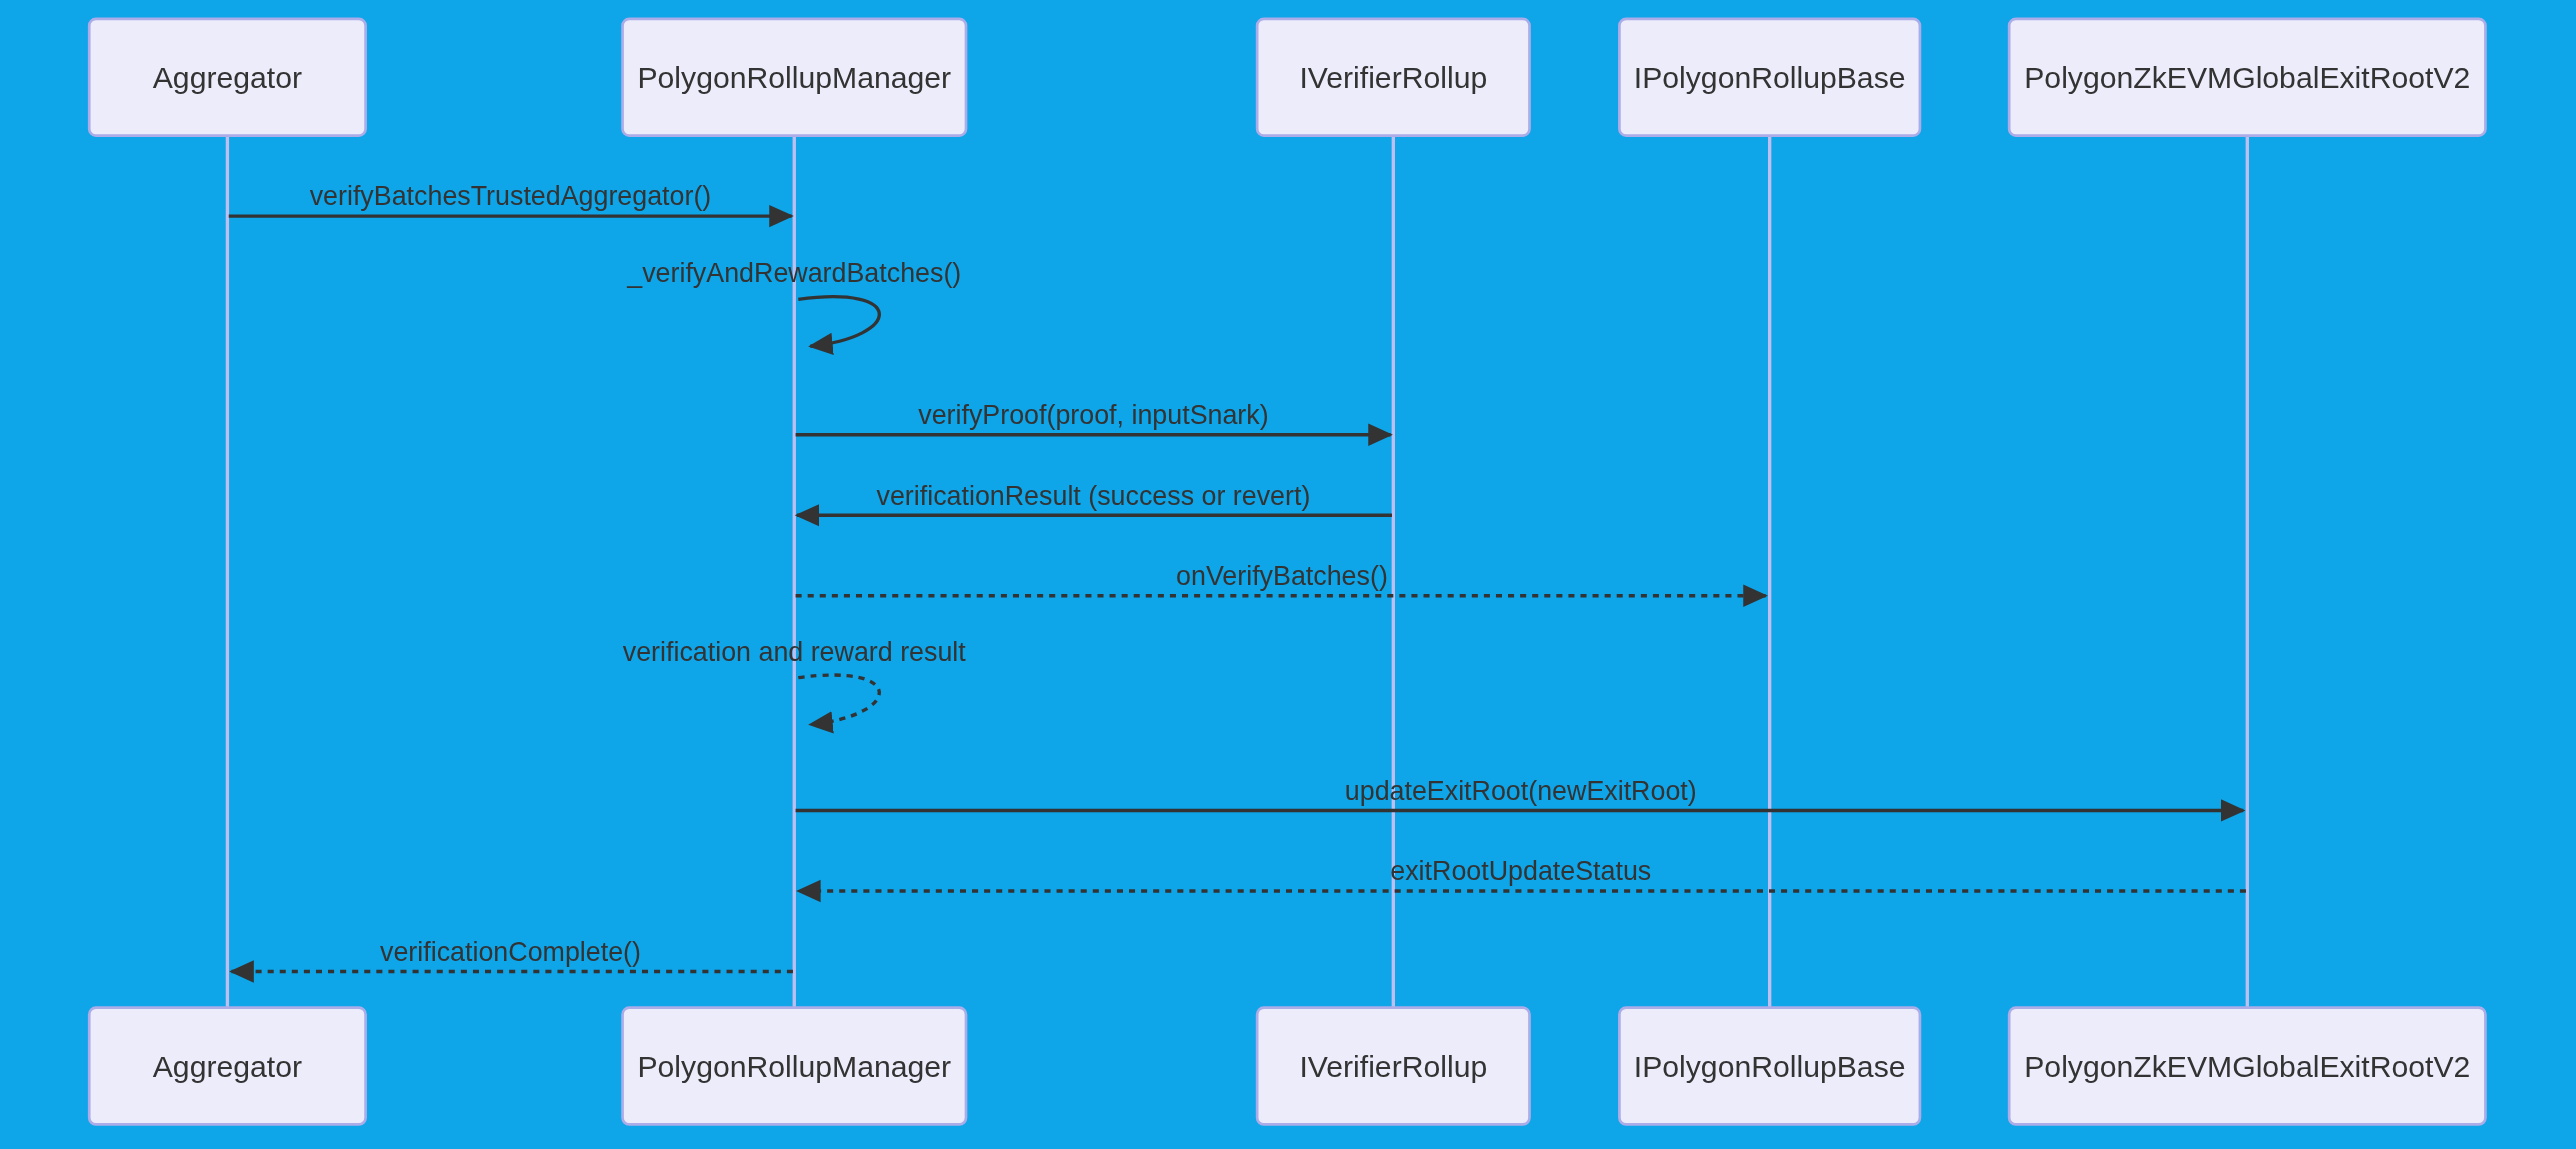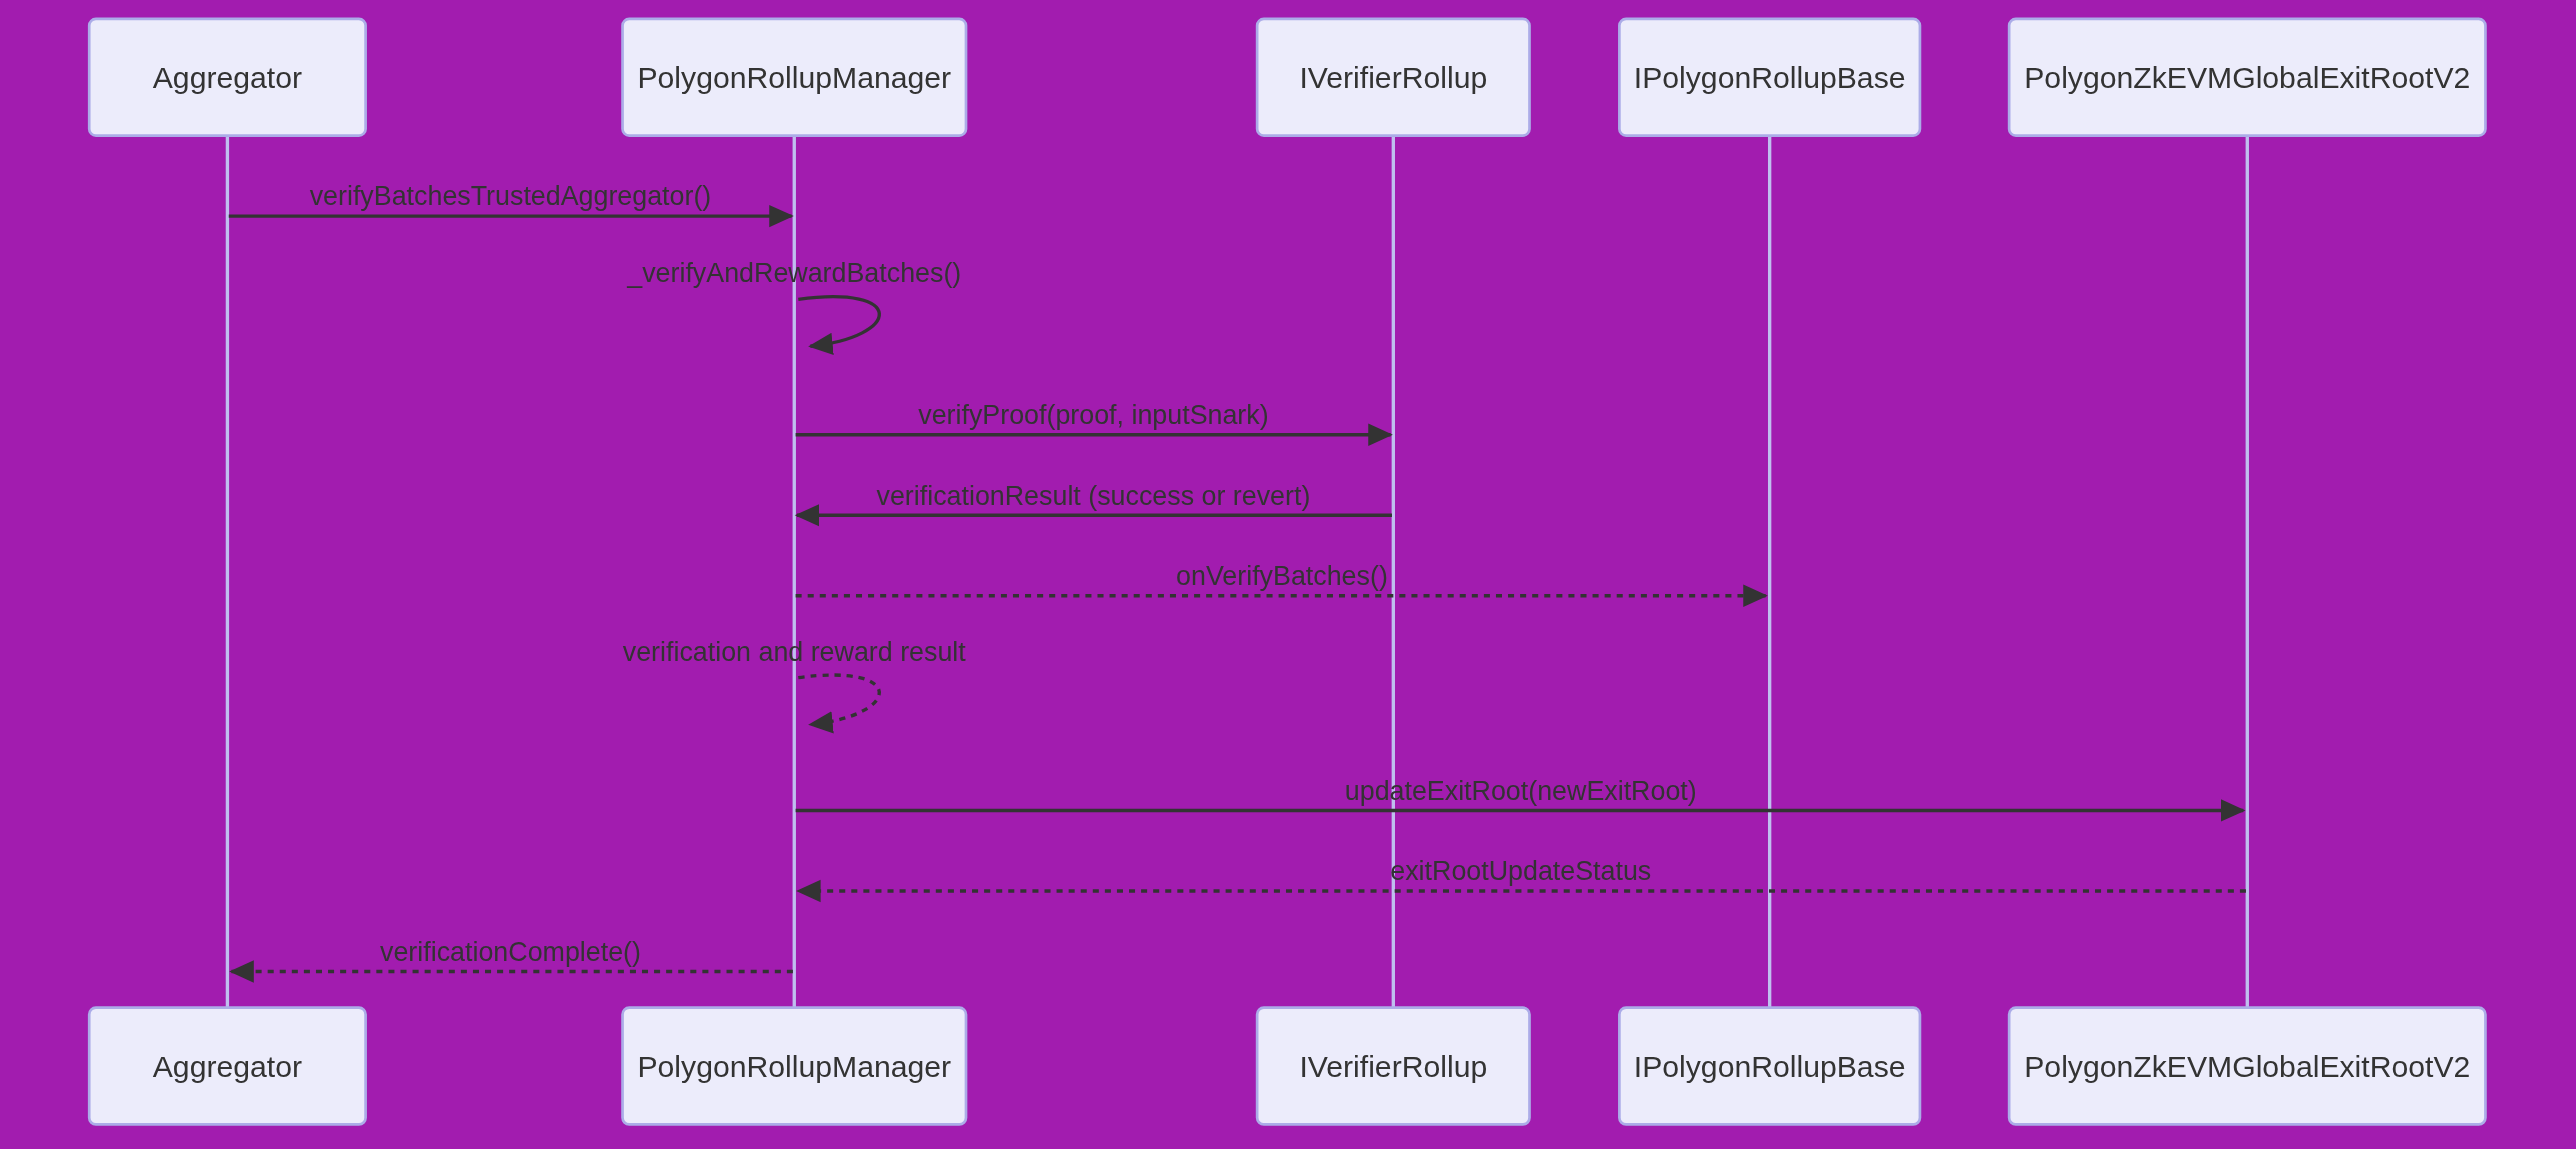--- a/index.html
+++ b/index.html
@@ -3,21 +3,21 @@
 <meta charset="utf-8">
 <style>
   html, body {
     margin: 0;
     padding: 0;
     background: #ffffff;
   }
   .diagram-wrap {
     width: 2576px;
     height: 1150px;
-    background: #a21caf;
+    background: #0ea5e9;
   }
   svg {
     display: block;
     font-family: "Liberation Sans", sans-serif;
   }
   .actor-box {
     fill: #ECECFB;
     stroke: #ACACE8;
     stroke-width: 4;
   }

